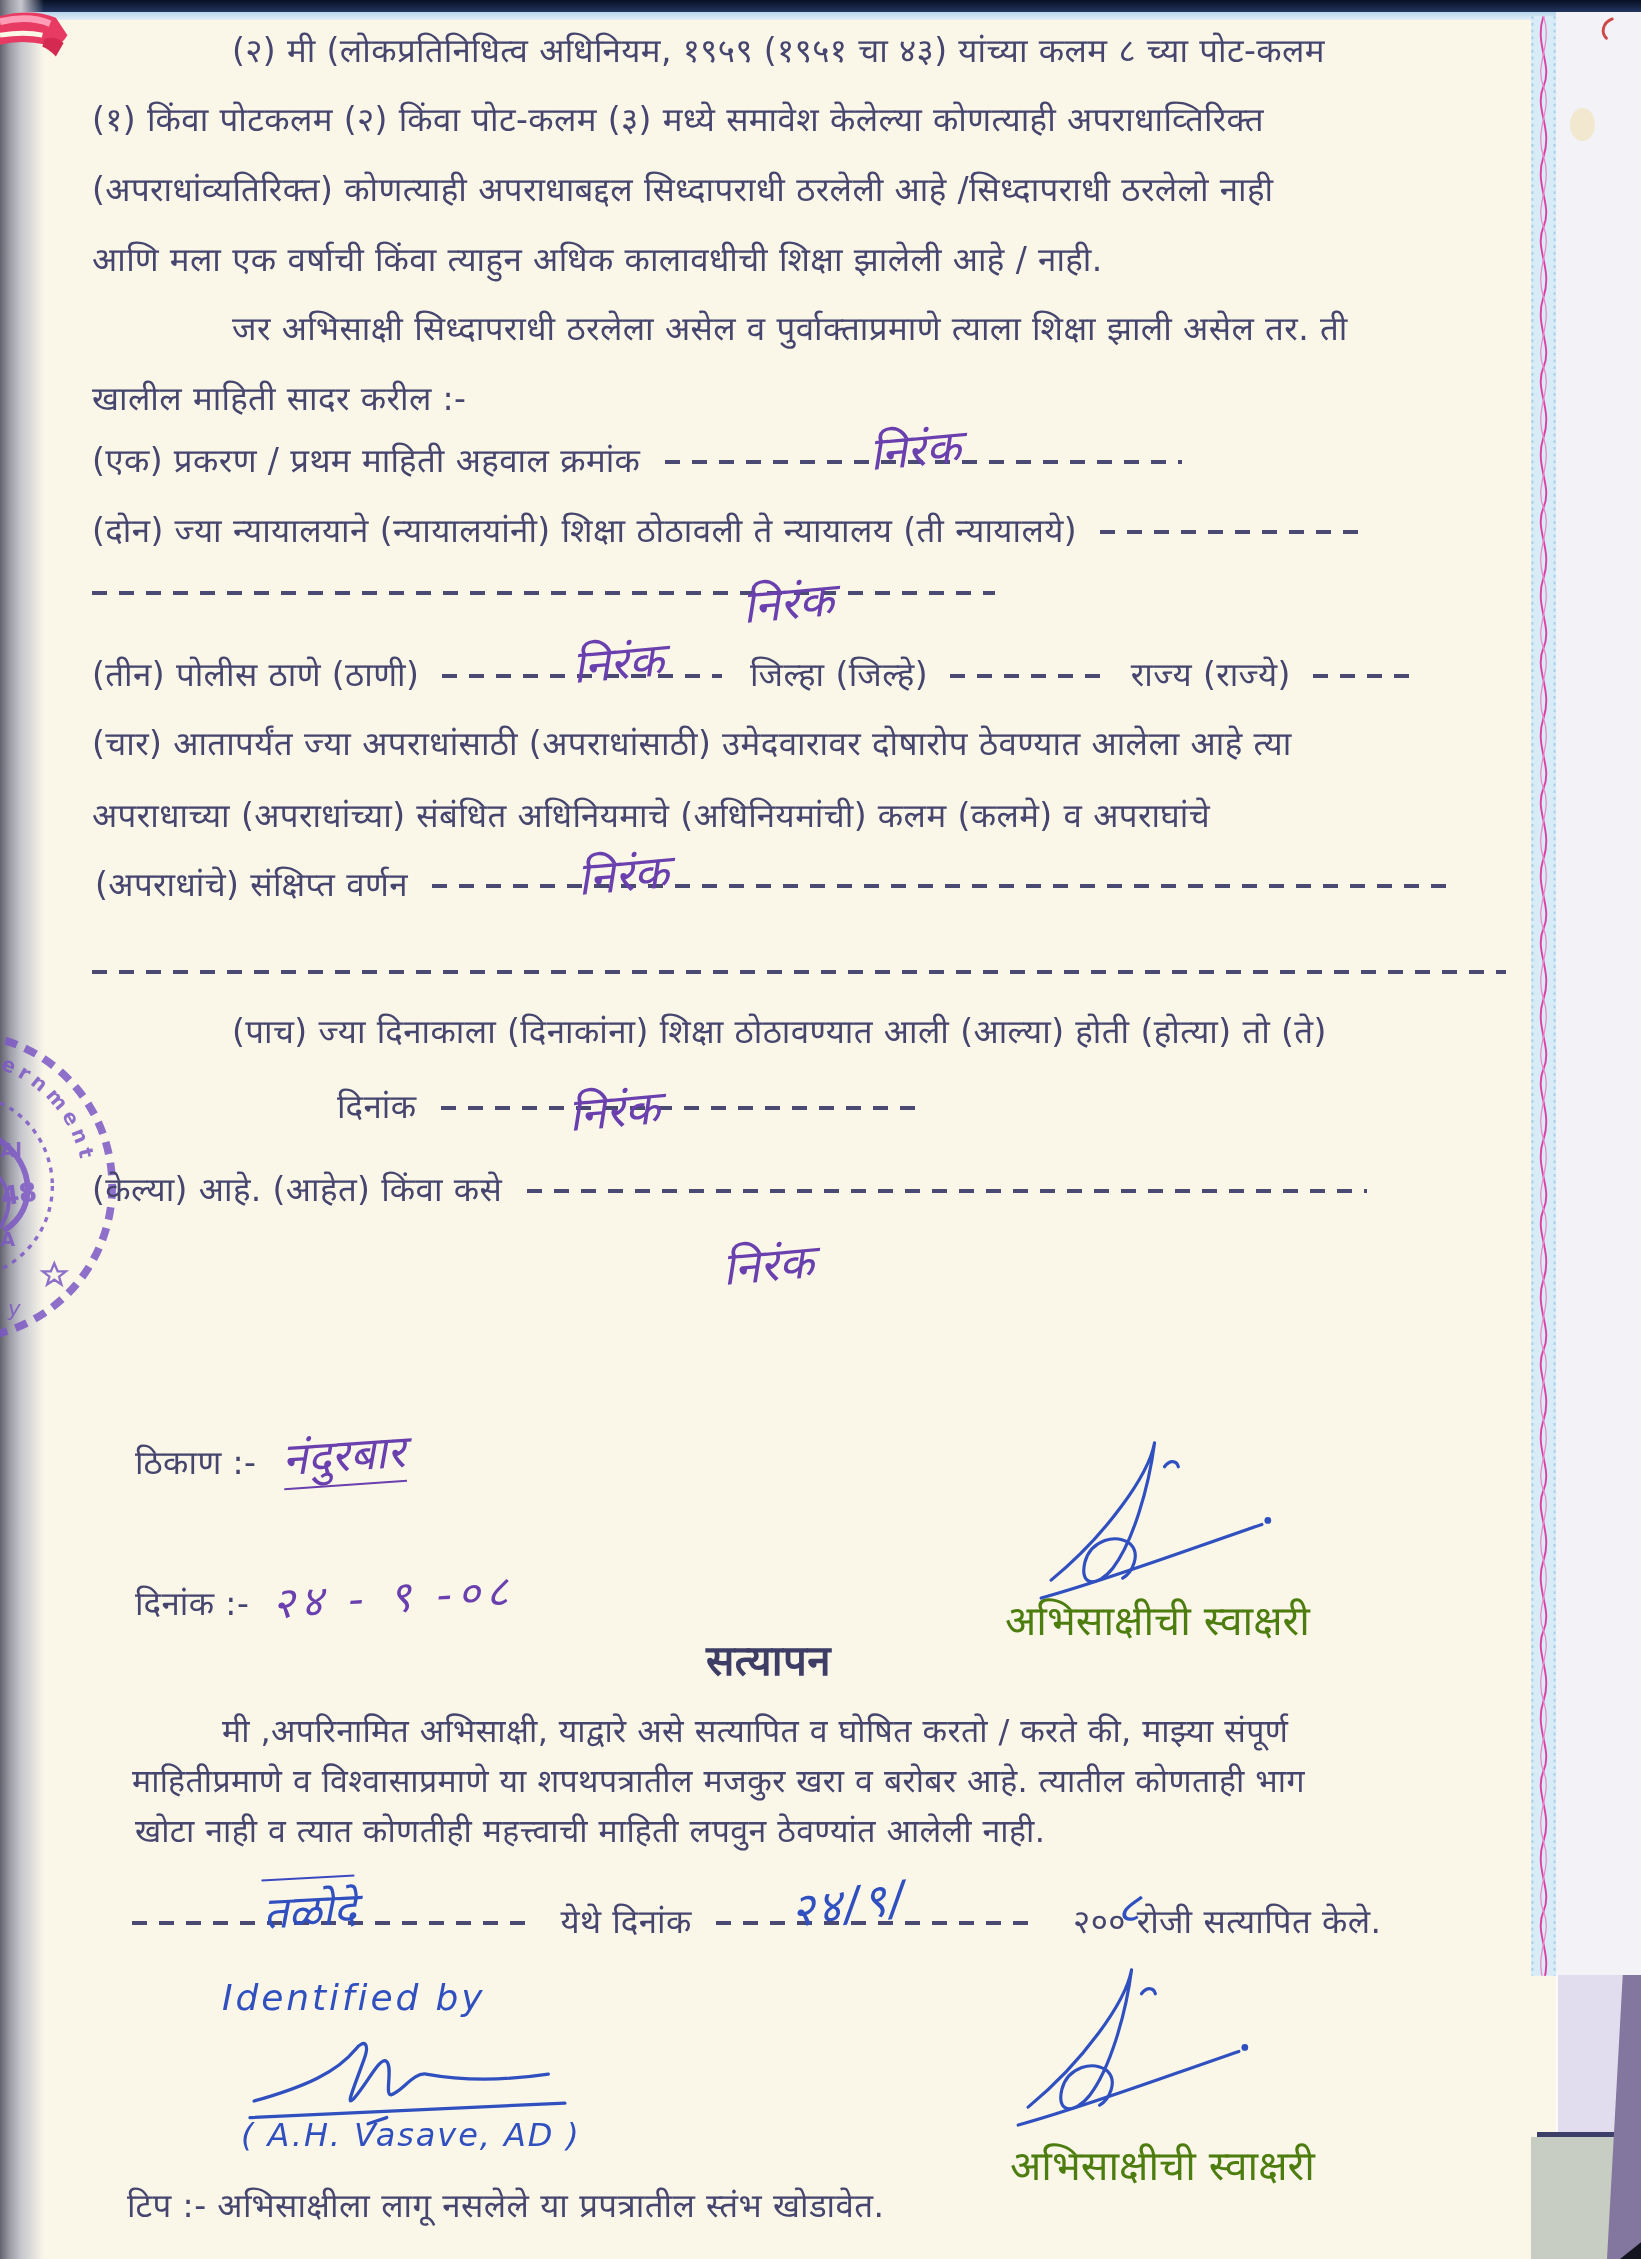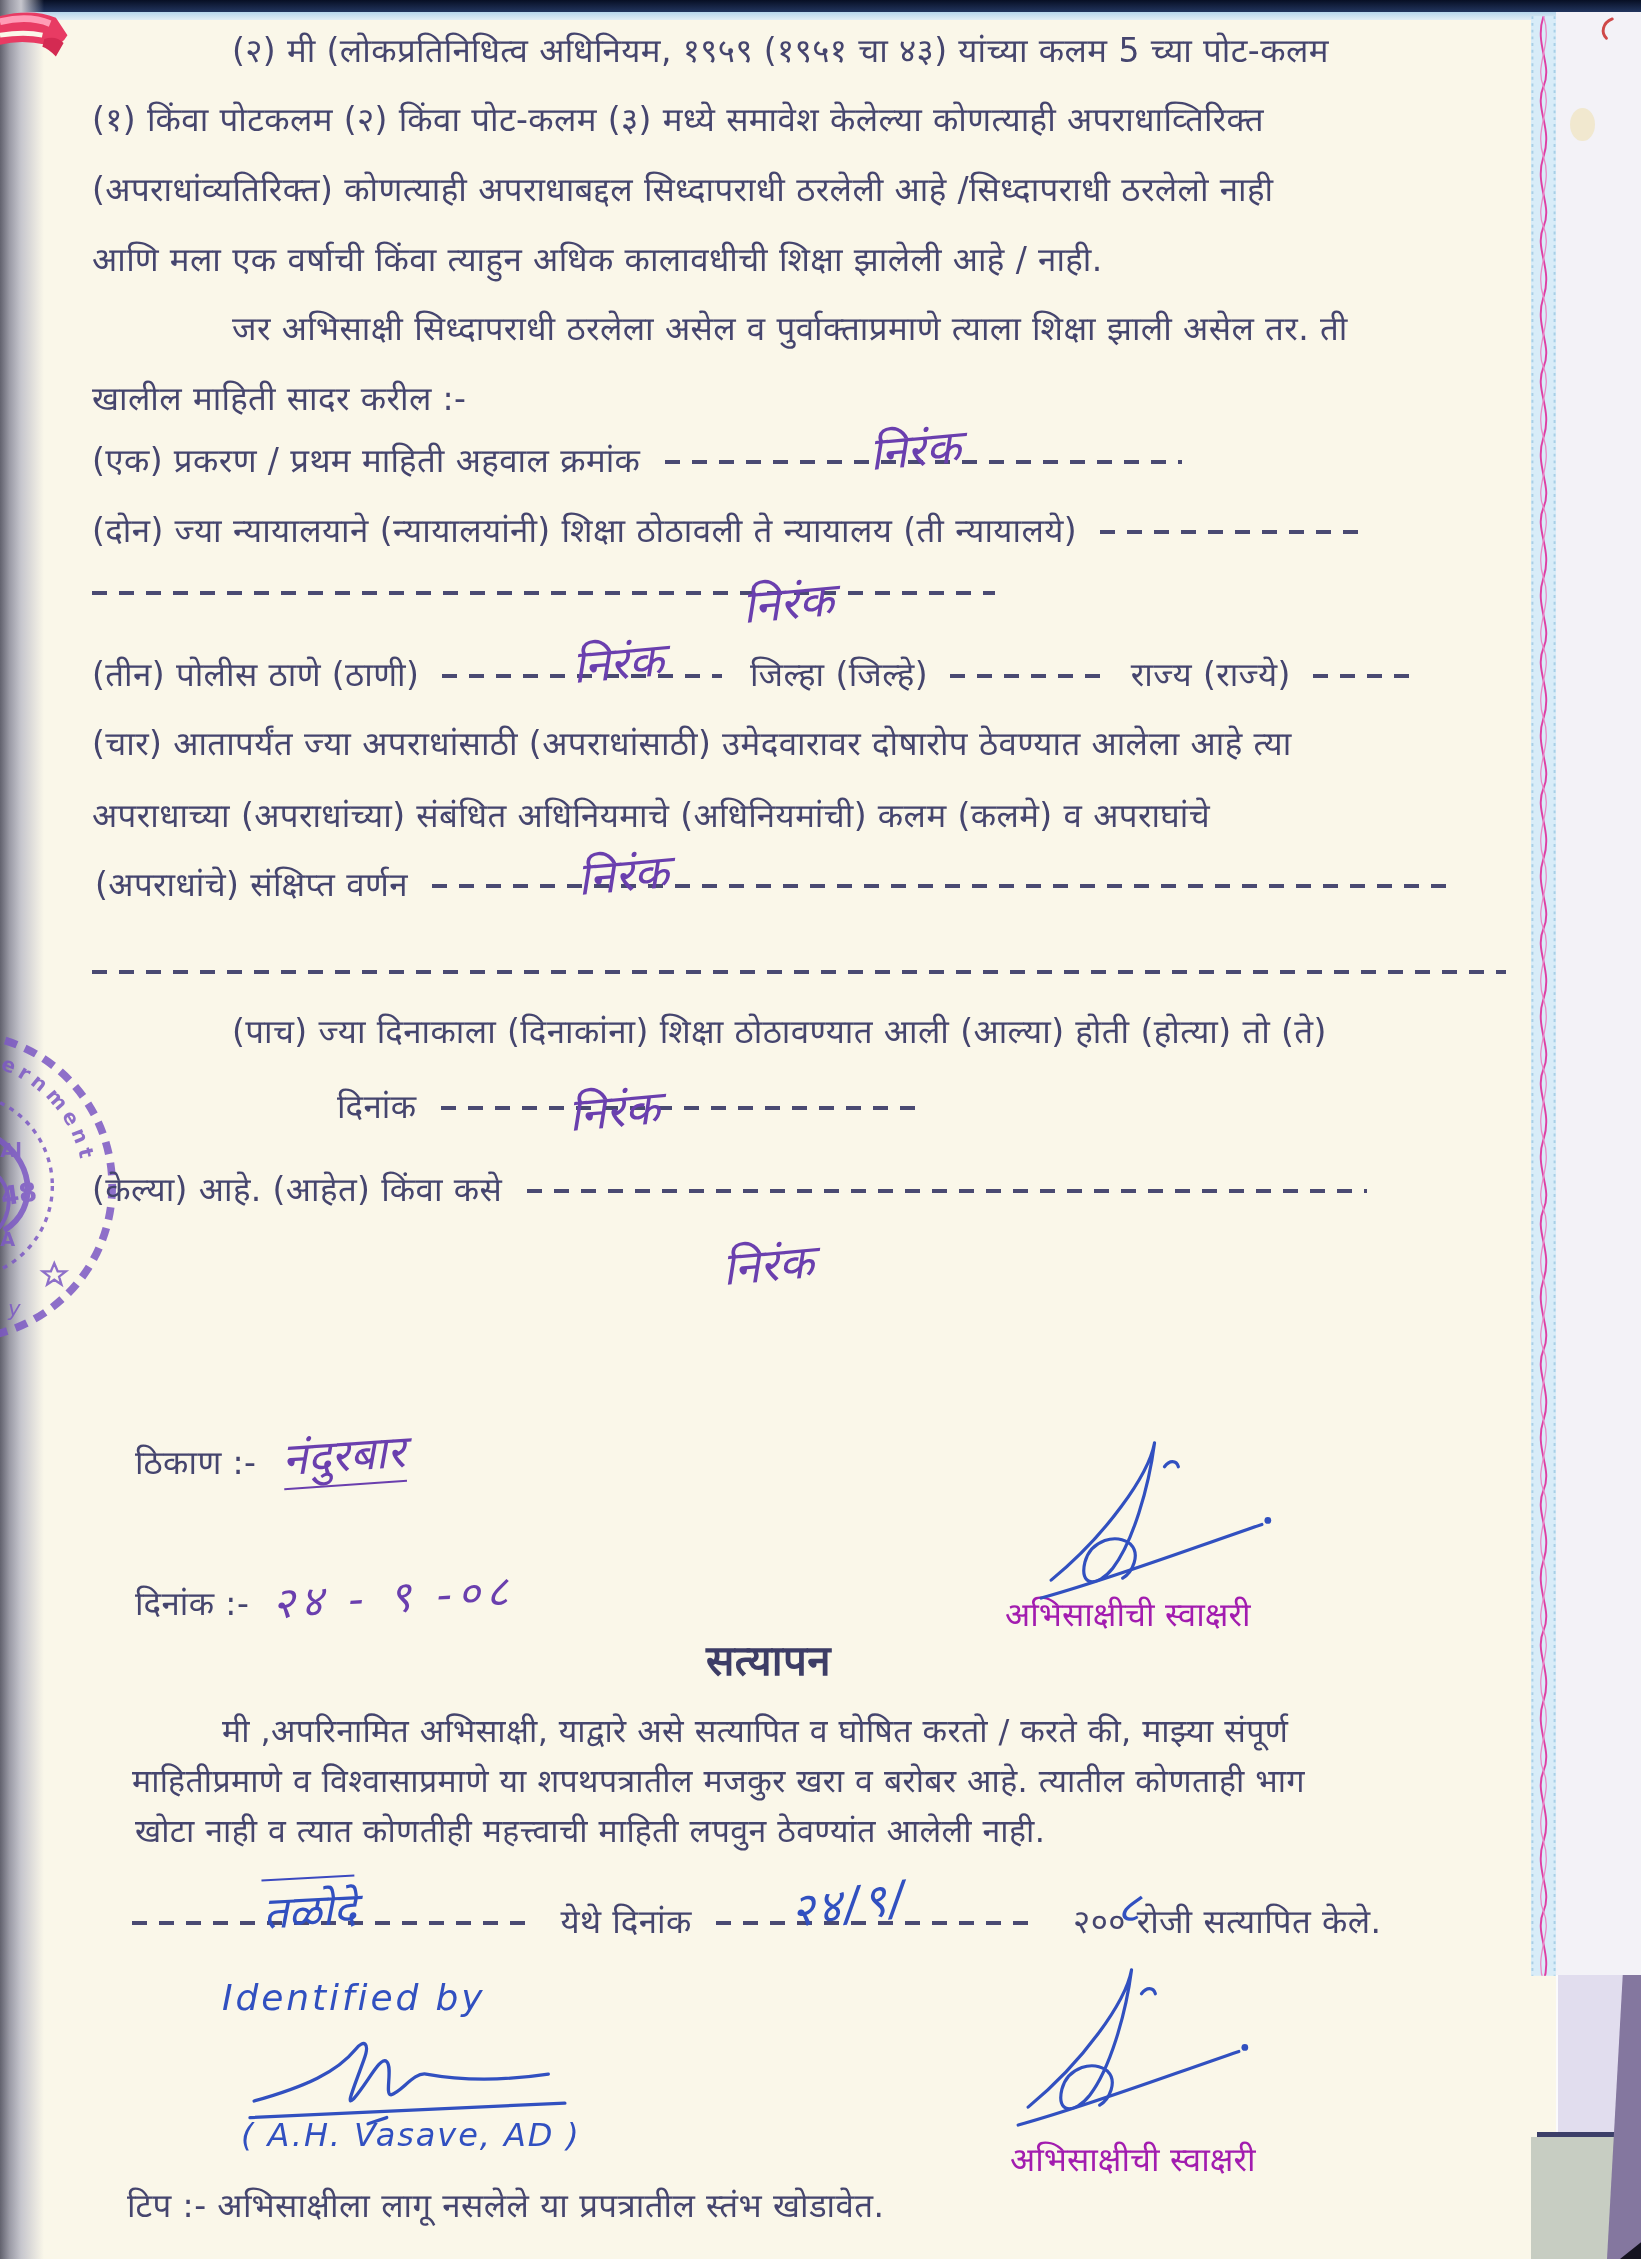--- a/index.html
+++ b/index.html
@@ -24,21 +24,21 @@
   .tl{position:absolute;font-size:33px;line-height:44px;color:#45456e;white-space:nowrap;letter-spacing:0.4px;}
   .idash{display:inline-block;height:3.9px;vertical-align:7.7px;
      background:repeating-linear-gradient(90deg,#4a4a72 0 15.4px,rgba(0,0,0,0) 15.4px 27px);}
   .dash{position:absolute;height:3.9px;background:repeating-linear-gradient(90deg,#4a4a72 0 15.4px,rgba(0,0,0,0) 15.4px 27px);}
   .heading{font-size:42px;font-weight:bold;color:#3d3d66;}
   
   .hw{position:absolute;white-space:nowrap;font-style:italic;}
   .purple{color:#6a3fae;}
   .blue{color:#3150c0;}
   .niranka{font-size:46px;transform:rotate(-5deg);}
-  .sig-label{position:absolute;font-size:33px;color:#a21caf;white-space:nowrap;}
+  .sig-label{position:absolute;font-size:41px;color:#4d7c0f;white-space:nowrap;}
   svg{position:absolute;overflow:visible;}
   .sigpath{stroke:#3150c0;fill:none;stroke-width:3.2;stroke-linecap:round;stroke-linejoin:round;}
 </style>
 </head>
 <body>
 
 <div id="doc">
 
   <div class="top-band"></div>
   <div class="top-band-light"></div>
@@ -88,21 +88,21 @@
     <path d="M-18,150 C14,162 18,200 -10,222" stroke="#7c58c4" stroke-width="4" fill="none"></path>
     <text x="0" y="140" font-size="20" fill="#7c58c4" font-weight="bold">Al</text>
     <text x="2" y="190" font-size="27" fill="#7c58c4" font-weight="bold" transform="rotate(-8 2 190)">48</text>
     <text x="0" y="232" font-size="20" fill="#7c58c4" font-weight="bold">A</text>
     <text x="8" y="305" font-size="22" fill="#7c58c4" font-style="italic">y</text>
     <g transform="translate(56,262)">
       <path d="M0,-12 L3.5,-3.7 L12,-3.7 L5,1.8 L7.4,10 L0,5 L-7.4,10 L-5,1.8 L-12,-3.7 L-3.5,-3.7 Z" fill="none" stroke="#7c58c4" stroke-width="2.4"></path>
     </g>
   </svg>
 
-  <div class="tl" style="left:232px;top:29px">(२) मी (लोकप्रतिनिधित्व अधिनियम, १९५९ (१९५१ चा ४३) यांच्या कलम 5 च्या पोट-कलम</div>
+  <div class="tl" style="left:232px;top:29px">(२) मी (लोकप्रतिनिधित्व अधिनियम, १९५९ (१९५१ चा ४३) यांच्या कलम ८ च्या पोट-कलम</div>
   <div class="tl" style="left:92px;top:98px">(१) किंवा पोटकलम (२) किंवा पोट-कलम (३) मध्ये समावेश केलेल्या कोणत्याही अपराधाव्तिरिक्त</div>
   <div class="tl" style="left:92px;top:168px">(अपराधांव्यतिरिक्त) कोणत्याही अपराधाबद्दल सिध्दापराधी ठरलेली आहे /सिध्दापराधी ठरलेलो नाही</div>
   <div class="tl" style="left:92px;top:238px">आणि मला एक वर्षाची किंवा त्याहुन अधिक कालावधीची शिक्षा झालेली आहे / नाही.</div>
 
   <div class="tl" style="left:92px;top:377px">खालील माहिती सादर करील :-</div>
   <div class="tl" style="left:232px;top:307px">जर अभिसाक्षी सिध्दापराधी ठरलेला असेल व पुर्वाक्ताप्रमाणे त्याला शिक्षा झाली असेल तर. ती</div>
 
   <div class="tl" style="left:92px;top:439px">
     <span>(एक) प्रकरण / प्रथम माहिती अहवाल क्रमांक</span>
     <span class="idash" style="width:517px;margin-left:13.5px"></span>

